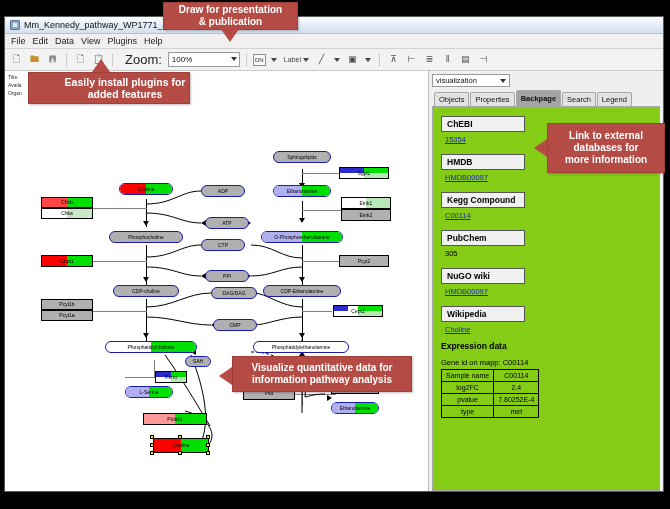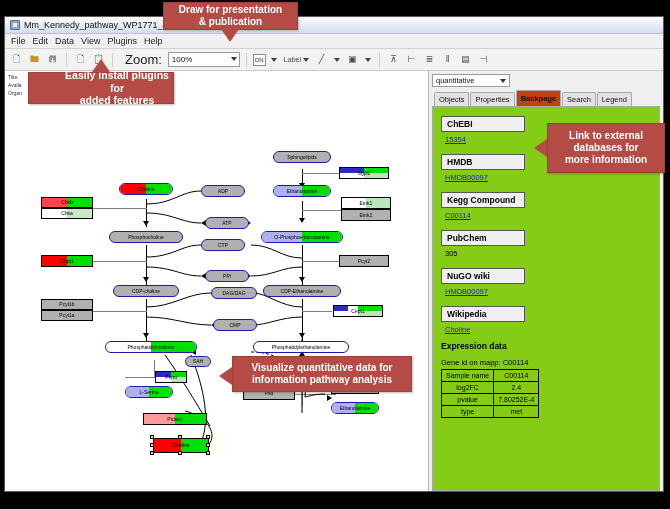--- a/index.html
+++ b/index.html
@@ -143,21 +143,21 @@
     position:absolute; right:3px; top:4px;
     border-left:3px solid transparent; border-right:3px solid transparent;
     border-top:4px solid #333;
   }
   .tabrow { display:flex; align-items:flex-end; gap:1px; padding-left:2px; }
   .tab {
     font-size:7.5px; padding:2px 4px 2px 4px; background:#e3e3e3;
     border:1px solid #a8a8a8; border-bottom:none; color:#111;
     border-radius:2px 2px 0 0;
   }
-  .tab.active { background:#c2410c; padding:3px 4px 3px 4px; font-weight:bold; }
+  .tab.active { background:#a3a3a3; padding:3px 4px 3px 4px; font-weight:bold; }
   .tabcontent {
     flex:1 1 auto; background:#84cc16; border:1px solid #a8a8a8;
     overflow:hidden; padding:6px 4px 4px 8px; position:relative;
   }
   .bpheader {
     display:inline-block; min-width:84px; background:#f0f0f0;
     border:1px solid #555; font-size:8.5px; font-weight:bold; color:#000;
     padding:2px 5px; margin-bottom:3px;
   }
   .bplink {
@@ -494,21 +494,21 @@
         <span class="lbl">DAG/DAG</span>
       </div>
       <div class="node metab" style="left:208px; top:248px; width:44px; height:12px; background:#b0b0b0;">
         <span class="lbl">CMP</span>
       </div>
 
     </div>
 
     <div class="rightpanel">
       <div class="viscombo">
-        <span>quantitative</span>
+        <span>visualization</span>
         <span class="arrow"></span>
       </div>
 
       <div class="tabrow">
         <div class="tab">Objects</div>
         <div class="tab">Properties</div>
         <div class="tab active">Backpage</div>
         <div class="tab">Search</div>
         <div class="tab">Legend</div>
       </div>
@@ -560,21 +560,21 @@
   </div>
 
 </div>
 
 <div class="callout" style="left:163px; top:2px; width:135px; height:28px; font-size:10px; flex-direction:column;">
   <span>Draw for presentation</span>
   <span>&amp; publication</span>
 </div>
 <div class="ptr ptr-dn" style="left:221px; top:29px;"></div>
 
-<div class="callout" style="left:28px; top:72px; width:146px; height:32px; font-size:10.5px; flex-direction:column;padding-left:32px;">
+<div class="callout" style="left:28px; top:72px; width:162px; height:32px; font-size:10.5px; flex-direction:column;padding-left:32px;">
   <span>Easily install plugins for</span>
   <span>added features</span>
 </div>
 <div class="ptr ptr-up" style="left:92px; top:59px;"></div>
 
 <div class="callout" style="left:547px; top:123px; width:118px; height:50px; font-size:10px; flex-direction:column;">
   <span>Link  to external</span>
   <span>databases  for</span>
   <span>more information</span>
 </div>

